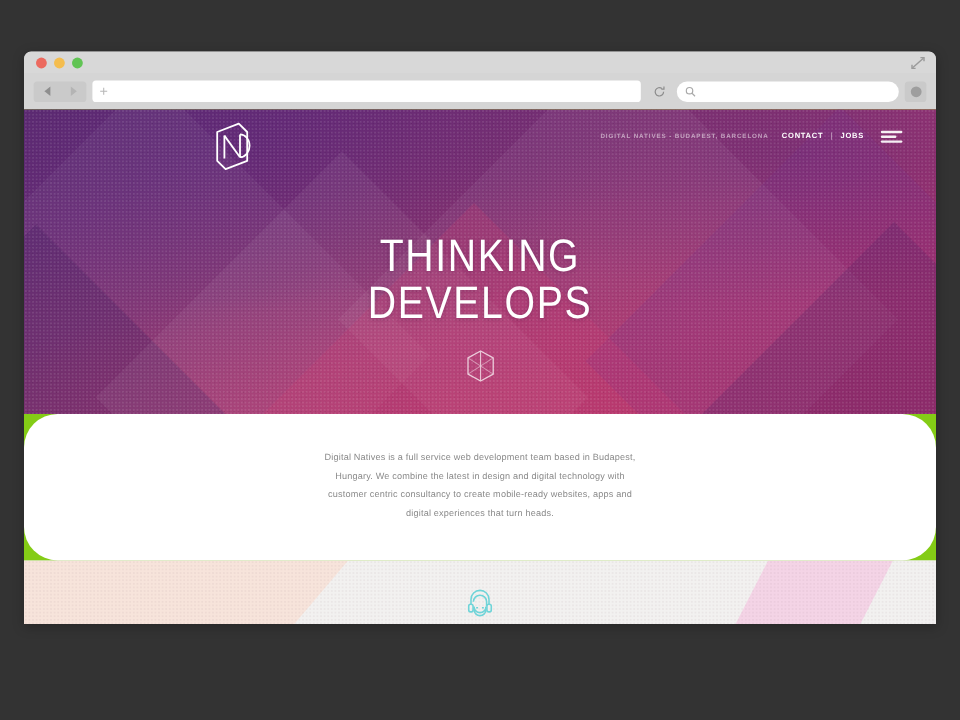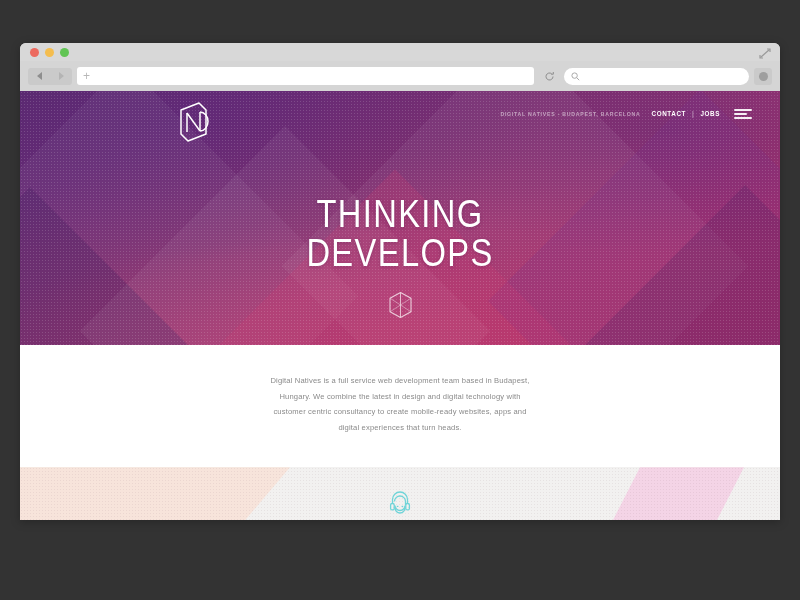--- a/index.html
+++ b/index.html
@@ -306,20 +306,21 @@
     margin: 18px auto 0;
     width: 25px; height: 28px;
     opacity: 0.72;
   }
 
   
   .intro {
     background: #ffffff;
     padding: 28px 0 32px;
     text-align: center;
+    border-radius: 28px;
   }
   .intro p {
     color: #8a8a8a;
     font-size: 7.6px;
     line-height: 2.05;
     letter-spacing: 0.15px;
     max-width: 262px;
     margin: 0 auto;
   }
 

